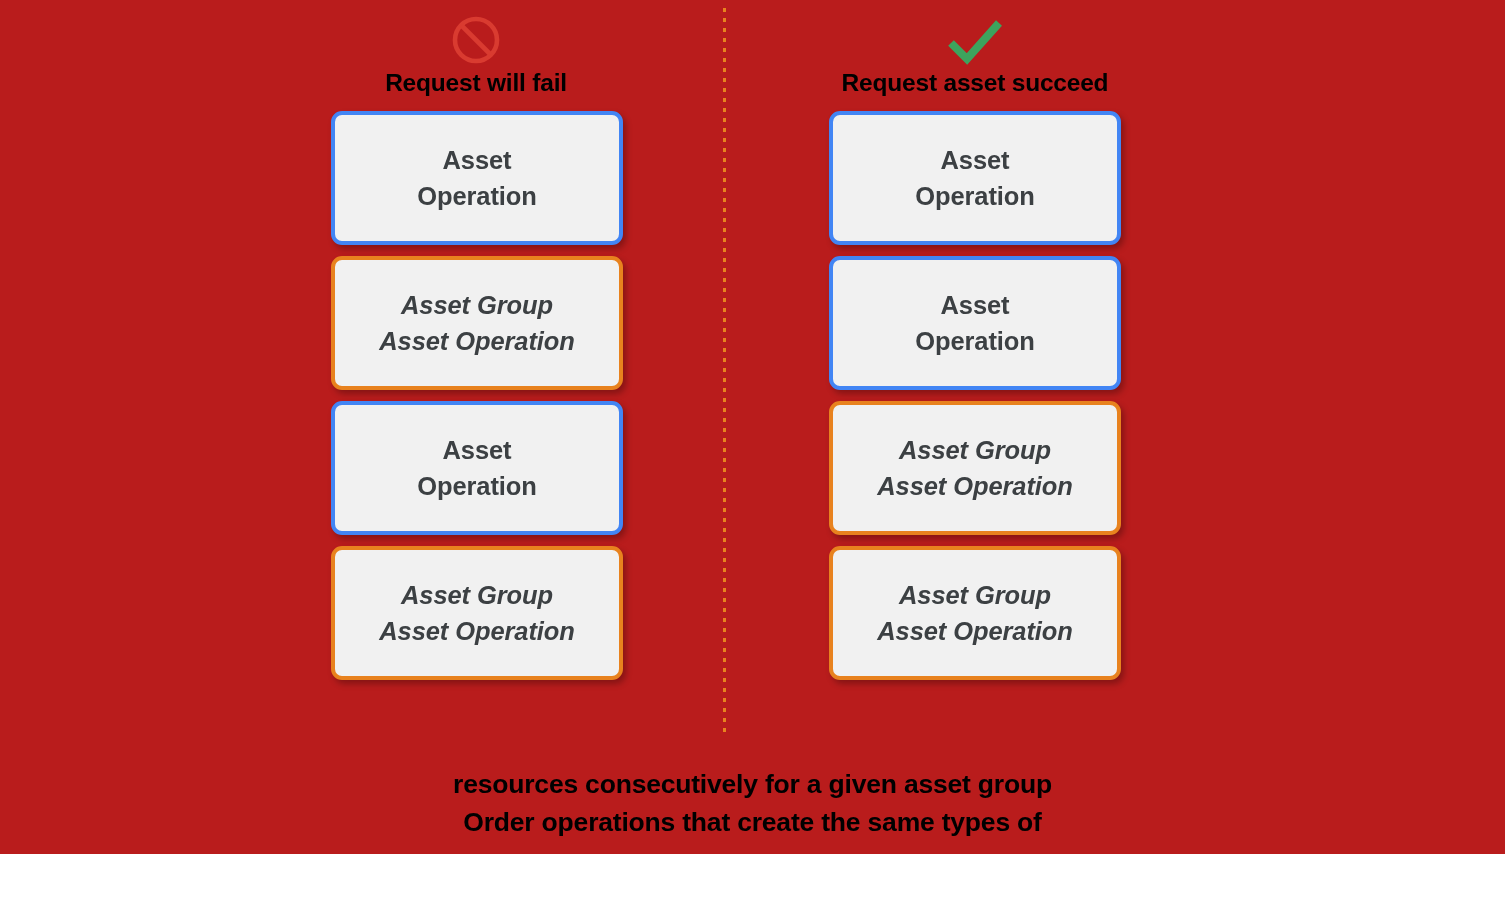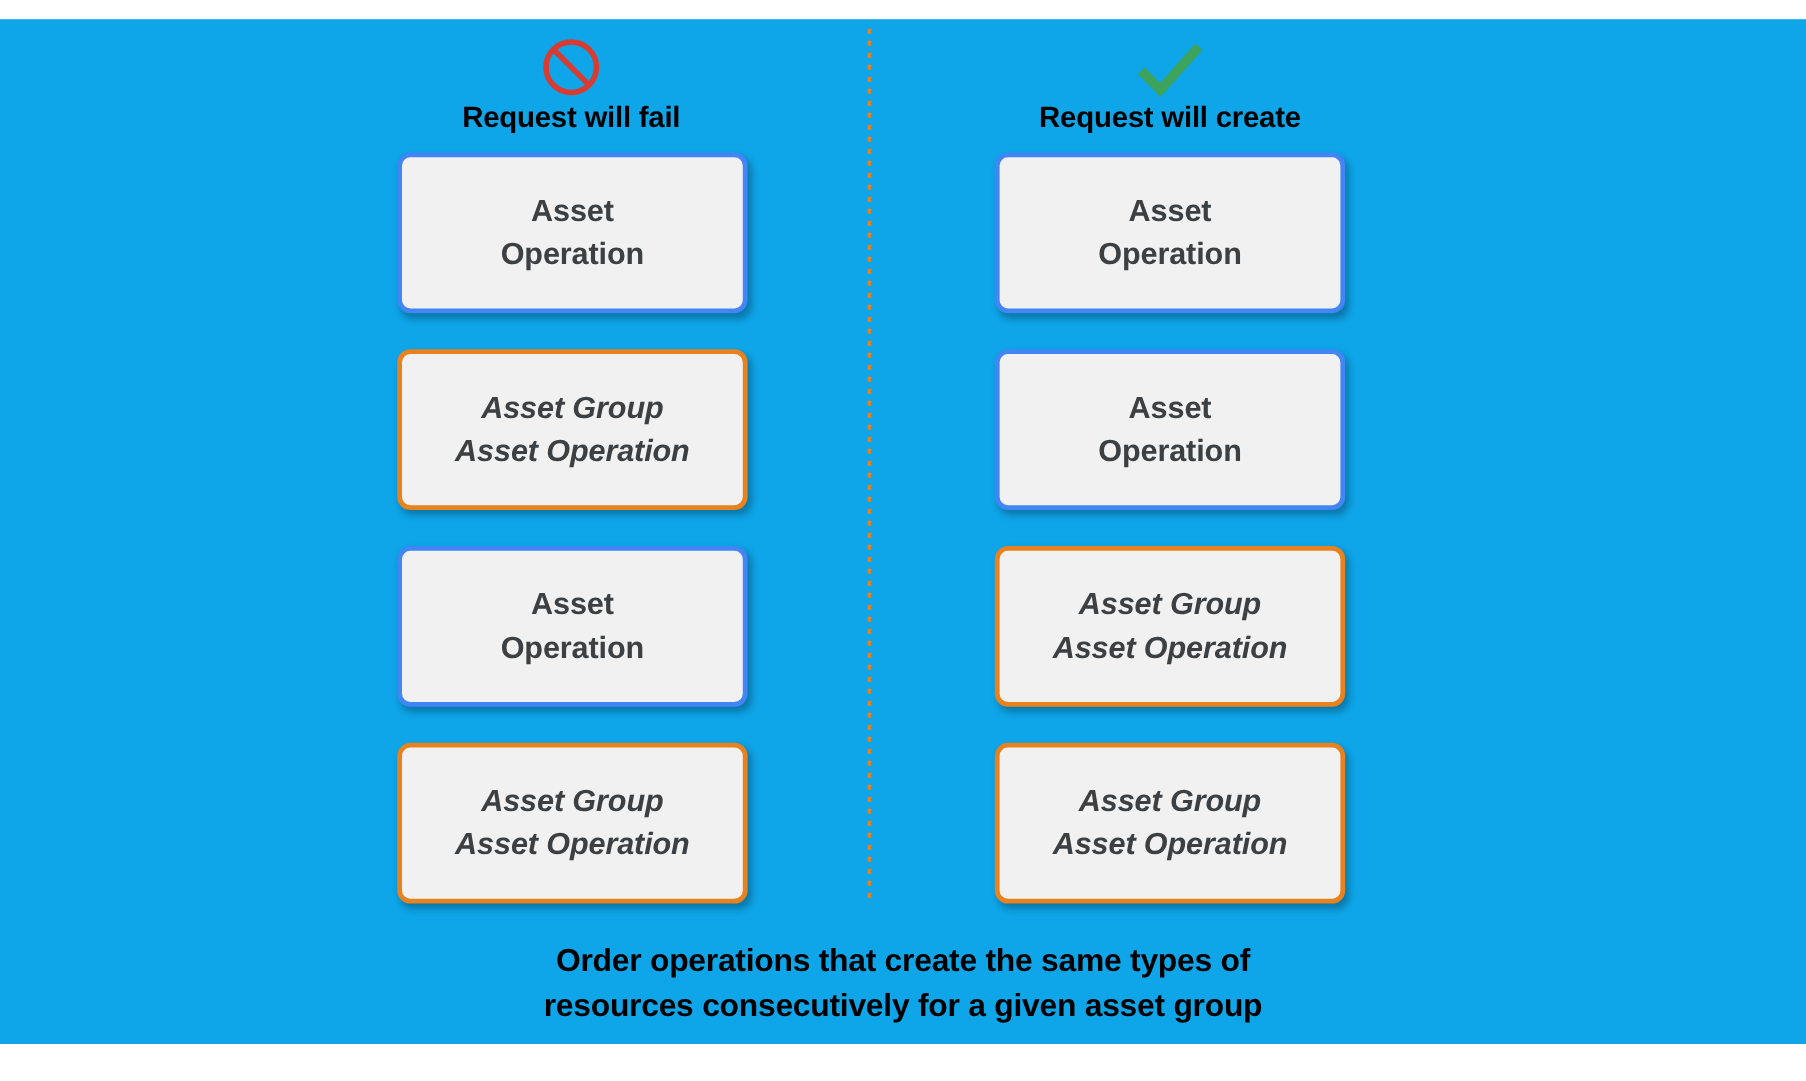--- a/index.html
+++ b/index.html
@@ -10,24 +10,24 @@
   body {
     width: 1505px;
     height: 901px;
     position: relative;
     font-family: "Liberation Sans", sans-serif;
     overflow: hidden;
   }
 
   #stage {
     position: absolute;
-    left: 0; top: 16px;
+    left: 0; top: 0;
     width: 1505px;
     height: 854px;
-    background: #0ea5e9;
+    background: #b91c1c;
   }
 
   
   .col-header {
     position: absolute;
     width: 300px;
     text-align: center;
   }
   .header-fail  { left: 326px; top: 12px; }
   .header-ok    { left: 825px; top: 12px; }
@@ -67,21 +67,21 @@
     position: absolute;
     width: 292px;
   }
   .col-left  { left: 331px; top: 111px; }
   .col-right { left: 829px; top: 111px; }
 
   .op-box {
     box-sizing: border-box;
     width: 292px;
     height: 134px;
-    margin-bottom: 30px;
+    margin-bottom: 11px;
     border-radius: 11px;
     border: 4px solid #4285F4;
     background: #F1F1F1;
     box-shadow: 3px 4px 6px rgba(0,0,0,0.28);
     display: flex;
     flex-direction: column;
     align-items: center;
     justify-content: center;
   }
   .op-box.kind-asset    { border-color: #4285F4; }
@@ -126,21 +126,21 @@
     </div>
     <div class="header-label">Request will fail</div>
   </div>
 
   <div class="col-header header-ok">
     <div class="header-icon">
       <svg width="64" height="52" viewBox="0 0 64 52" aria-hidden="true">
         <polyline points="8,29 24,45 56,9" fill="none" stroke="#3DA35D" stroke-width="8" stroke-linecap="butt" stroke-linejoin="miter"></polyline>
       </svg>
     </div>
-    <div class="header-label">Request will create</div>
+    <div class="header-label">Request asset succeed</div>
   </div>
 
   <div id="divider"></div>
 
   <div class="column col-left">
 
     <div class="op-box kind-asset">
       <div class="op-line">Asset</div>
       <div class="op-line">Operation</div>
     </div>
@@ -180,17 +180,17 @@
     </div>
 
     <div class="op-box kind-group">
       <div class="op-line">Asset Group</div>
       <div class="op-line">Asset Operation</div>
     </div>
 
   </div>
 
   <div id="caption">
+    <span class="cap-line">resources consecutively for a given asset group</span>
     <span class="cap-line">Order operations that create the same types of</span>
-    <span class="cap-line">resources consecutively for a given asset group</span>
   </div>
 
 </div>
 
 </body></html>

